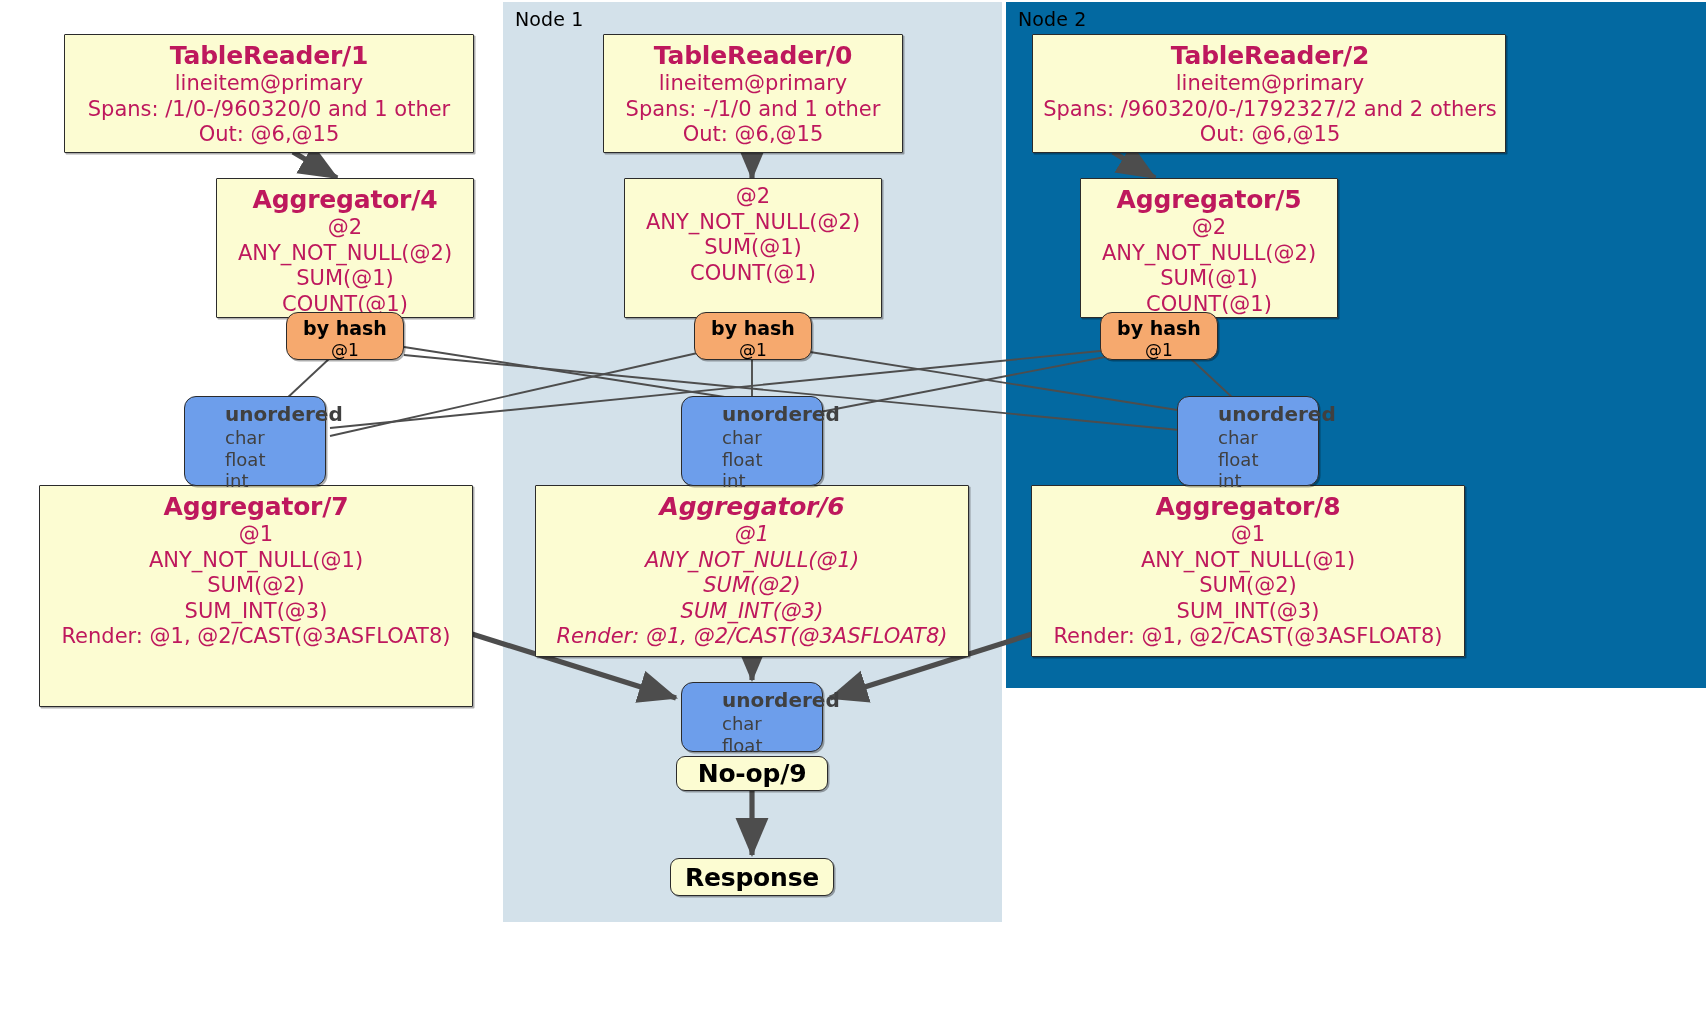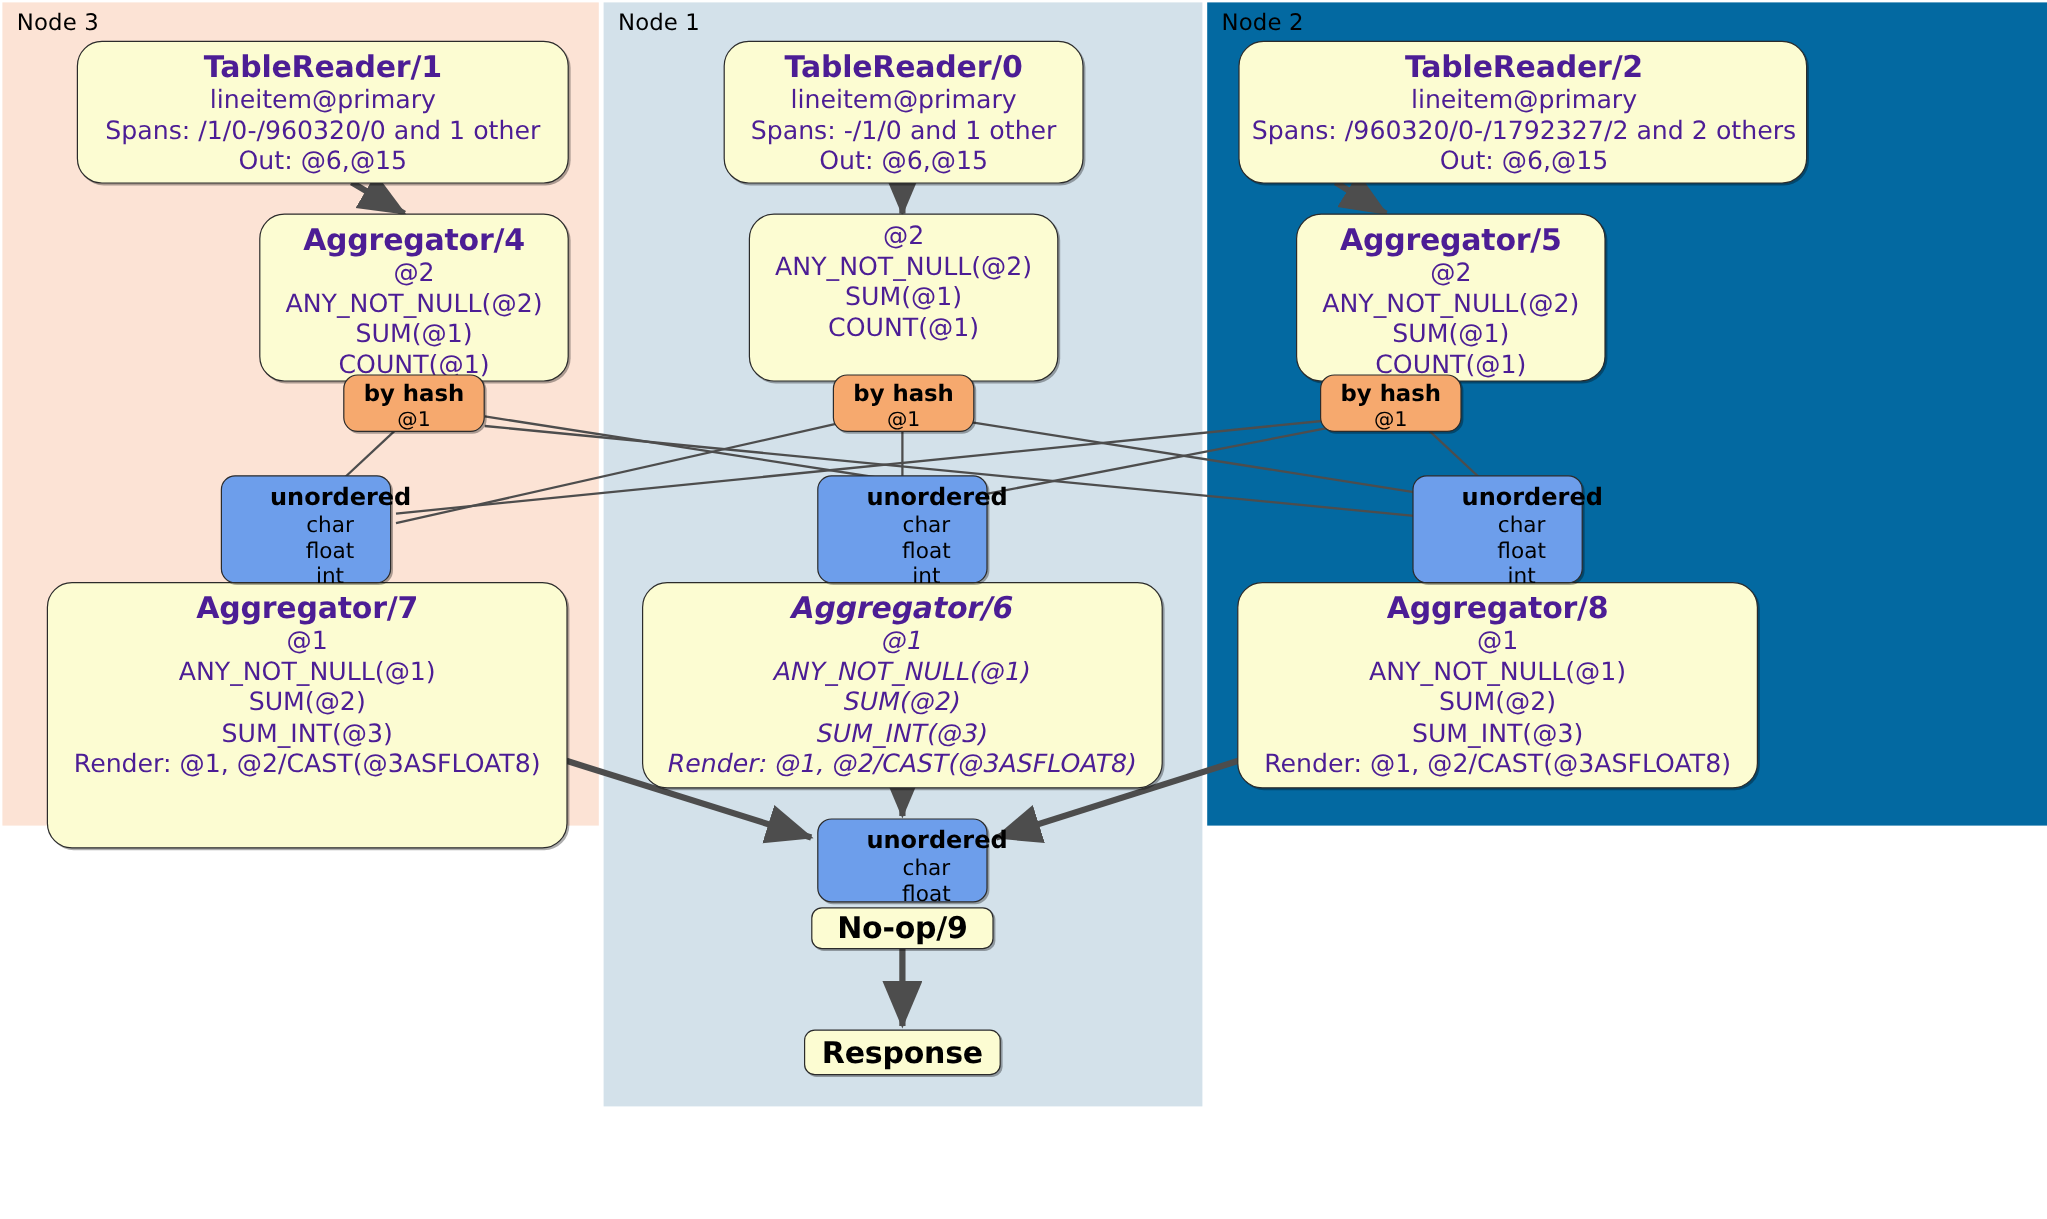--- a/index.html
+++ b/index.html
@@ -40,27 +40,27 @@
     width: 1706px; height: 1016px;
     pointer-events: none;
   }
 
   
   .proc {
     position: absolute;
     box-sizing: border-box;
     background: #fcfcd2;
     border: 1.6px solid #2b2b2b;
-    border-radius: 21px;
+    border-radius: 1px;
     box-shadow: 1.5px 1.5px 0 rgba(0,0,0,0.32);
     text-align: center;
     padding: 5px 8px 7px 8px;
     font-size: 21px;
     line-height: 25.5px;
-    color: #4c1d95;
+    color: #be185d;
   }
   .proc .ttl {
     font-weight: bold;
     font-size: 25px;
     line-height: 31px;
     letter-spacing: -0.2px;
   }
   .proc .ln { white-space: nowrap; }
 
   .router {
@@ -78,24 +78,24 @@
   }
   .router .ttl { font-weight: bold; font-size: 19px; line-height: 24px; }
 
   .sync {
     position: absolute;
     box-sizing: border-box;
     background: #6d9eeb;
     border: 1.6px solid #2b2b2b;
     border-radius: 12px;
     box-shadow: 1.5px 1.5px 0 rgba(0,0,0,0.32);
-    text-align: center;
+    text-align: left;
     font-size: 18px;
     line-height: 21.5px;
-    color: #000000;
+    color: #404040;
     padding-top: 5px;
     padding-left: 40px;
   }
   .sync .ttl { font-weight: bold; font-size: 20px; line-height: 25px; }
 
   .simple {
     position: absolute;
     box-sizing: border-box;
     background: #fcfcd2;
     border: 1.6px solid #2b2b2b;
@@ -114,23 +114,20 @@
   .z-bg   { z-index: 1; }
   .z-edge { z-index: 2; }
   .z-box  { z-index: 3; }
   .z-top  { z-index: 4; }
 </style>
 </head>
 <body>
 
 <div id="stage">
 
-  <div class="cluster z-bg" style="left:2px; top:2px; width:497px; height:686px; background:#fce3d5;">
-    <span class="cluster-label">Node 3</span>
-  </div>
 
   <div class="cluster z-bg" style="left:503px; top:2px; width:499px; height:920px; background:#d3e1ea;">
     <span class="cluster-label">Node 1</span>
   </div>
 
   <div class="cluster z-bg" style="left:1006px; top:2px; width:784px; height:686px; background:#0369a1;">
     <span class="cluster-label">Node 2</span>
   </div>
 
   <svg id="edges" class="z-edge" viewBox="0 0 1706 1016" width="1706" height="1016">

